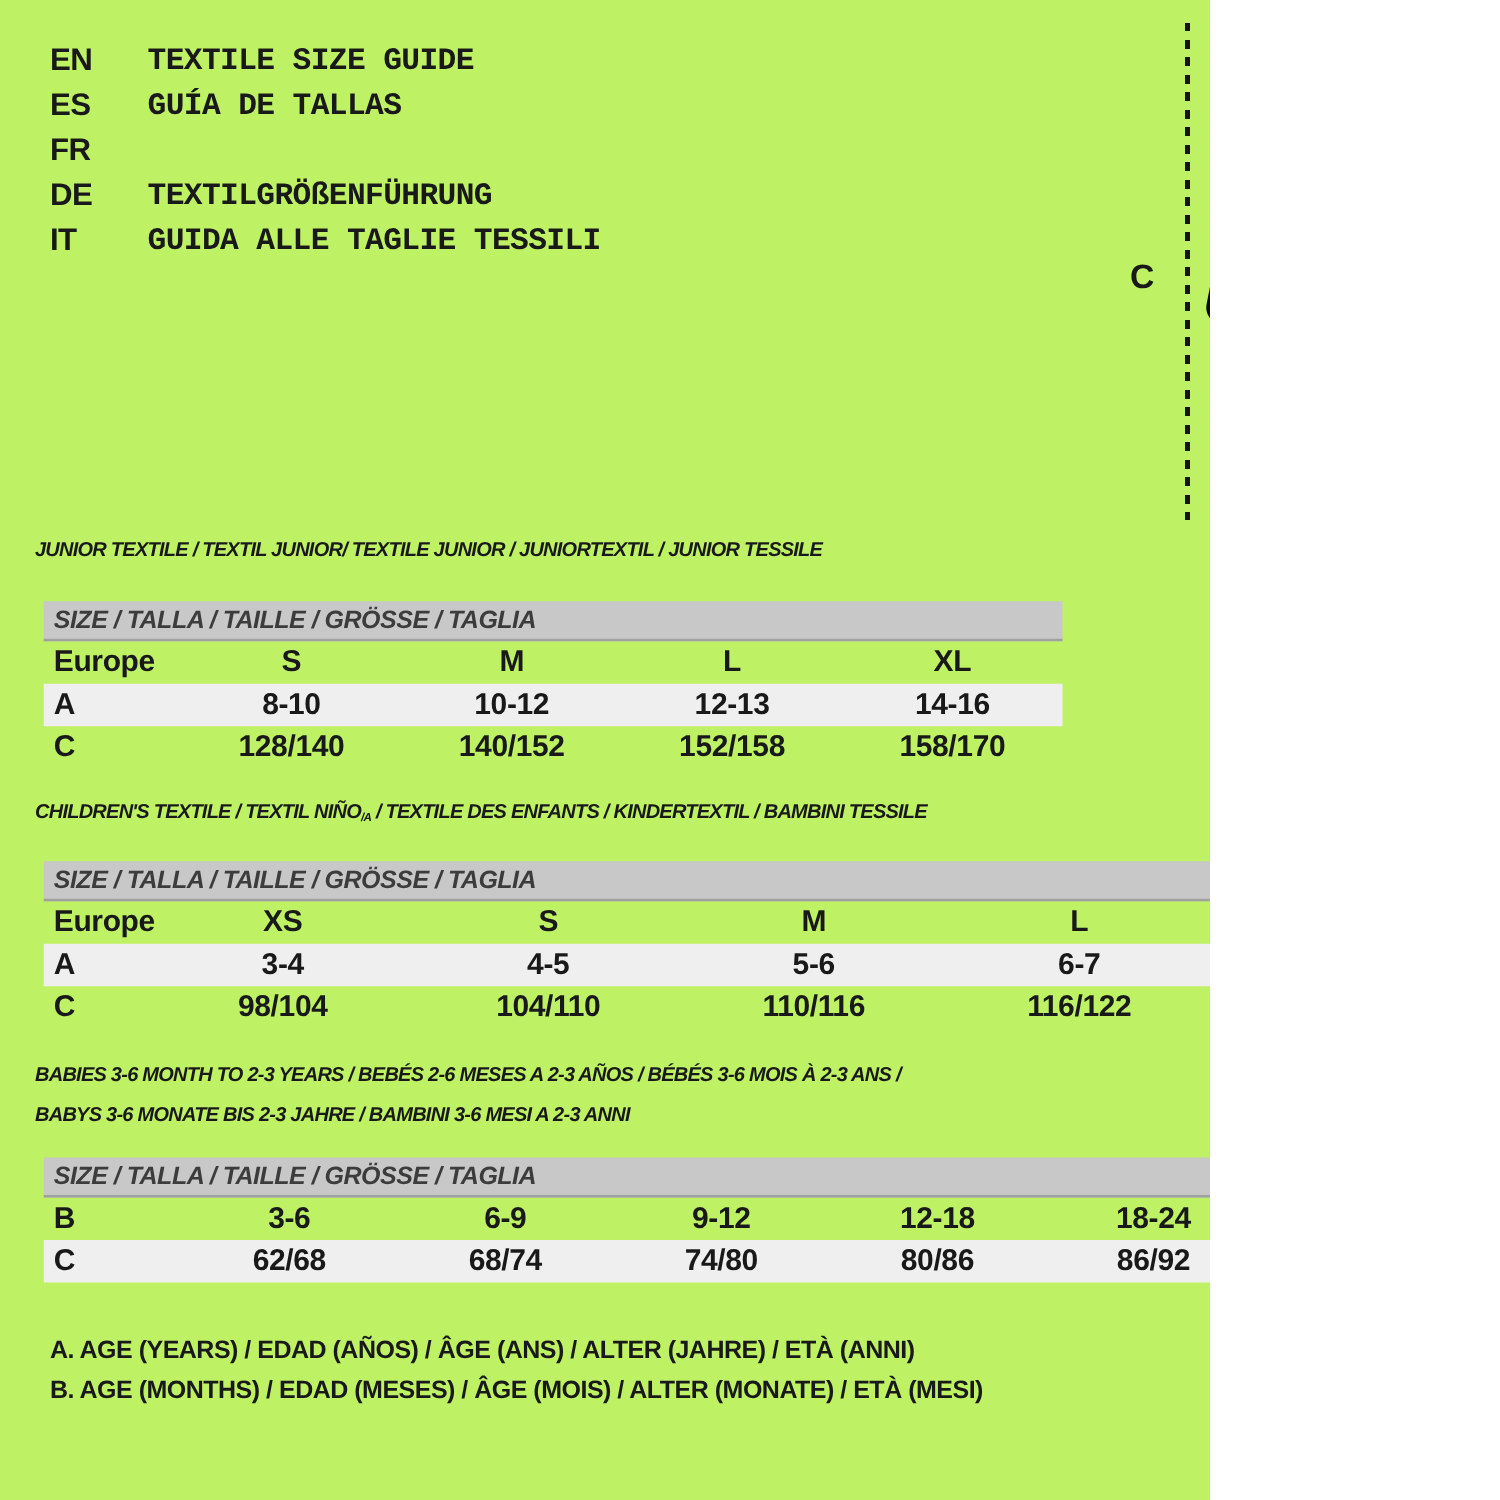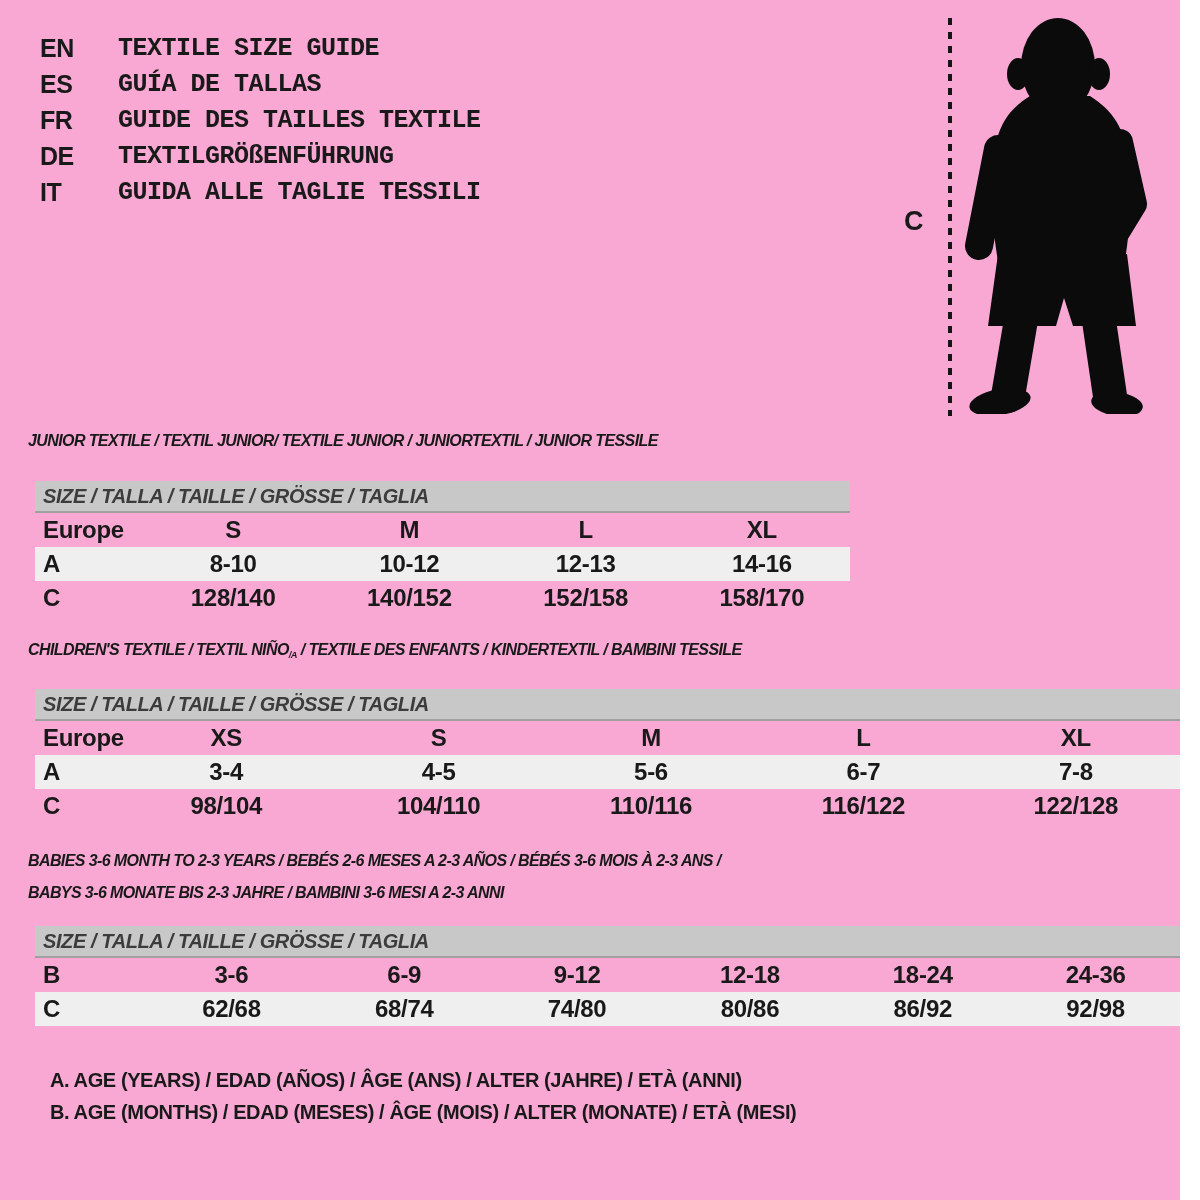--- a/index.html
+++ b/index.html
@@ -1,17 +1,17 @@
 <!DOCTYPE html>
 <html><head>
 <meta charset="utf-8">
 <style>
   html,body{margin:0;padding:0;background:#ffffff;}
   .page{
-    position:relative;width:1180px;height:1200px;background:#f9a8d4;overflow:hidden;
+    position:relative;width:968px;height:1200px;background:#bef264;overflow:hidden;
     font-family:"Liberation Sans",sans-serif;color:#191919;font-weight:700;
     letter-spacing:-0.3px;
   }
   
   .langs{position:absolute;left:40px;top:30px;}
   .lang-row{display:flex;height:36px;align-items:center;font-size:25px;letter-spacing:-0.5px;}
   .lang-code{width:78px;flex:0 0 78px;}
   .lang-label{white-space:nowrap;font-family:Liberation Mono, monospace;}
   
   .measure-line{
@@ -34,40 +34,39 @@
     font-style:italic;
   }
   .tbl-row{display:grid;height:34px;align-items:center;font-size:24px;}
   .cols-4{grid-template-columns:110px repeat(4,1fr);}
   .cols-5{grid-template-columns:85px repeat(5,1fr);}
   .cols-6{grid-template-columns:110px repeat(6,1fr);}
   .shaded{background:#efefef;}
   .row-label{padding-left:8px;text-align:left;}
   .cell{text-align:center;}
   
-  .legend{position:absolute;left:40px;top:1064px;font-size:20px;line-height:32px;letter-spacing:-0.4px;margin-left:10px;}
+  .legend{position:absolute;left:40px;top:1064px;font-size:20px;line-height:32px;letter-spacing:-0.4px;}
   .legend div{white-space:nowrap;}
 </style>
 </head>
 <body>
 
 <div class="page">
 
   <div class="langs">
     <div class="lang-row">
       <span class="lang-code">EN</span>
       <span class="lang-label">TEXTILE SIZE GUIDE</span>
     </div>
     <div class="lang-row">
       <span class="lang-code">ES</span>
       <span class="lang-label">GUÍA DE TALLAS</span>
     </div>
     <div class="lang-row">
       <span class="lang-code">FR</span>
-      <span class="lang-label">GUIDE DES TAILLES TEXTILE</span>
     </div>
     <div class="lang-row">
       <span class="lang-code">DE</span>
       <span class="lang-label">TEXTILGRÖßENFÜHRUNG</span>
     </div>
     <div class="lang-row">
       <span class="lang-code">IT</span>
       <span class="lang-label">GUIDA ALLE TAGLIE TESSILI</span>
     </div>
   </div>

